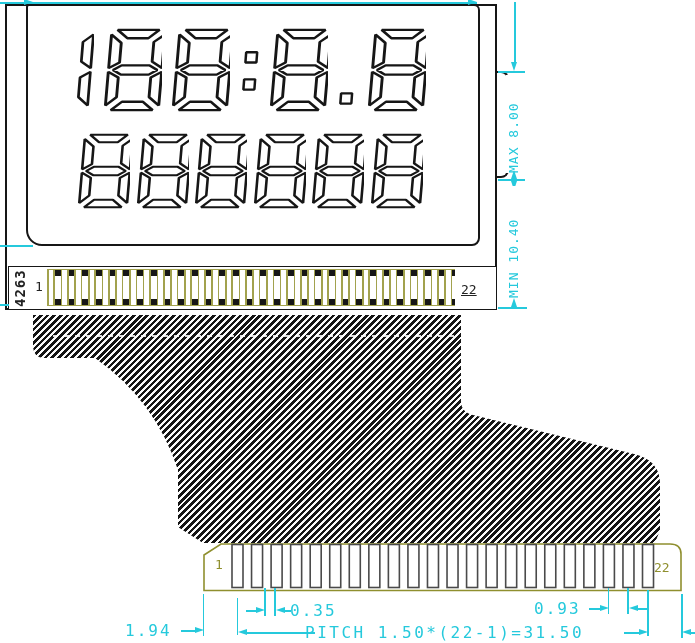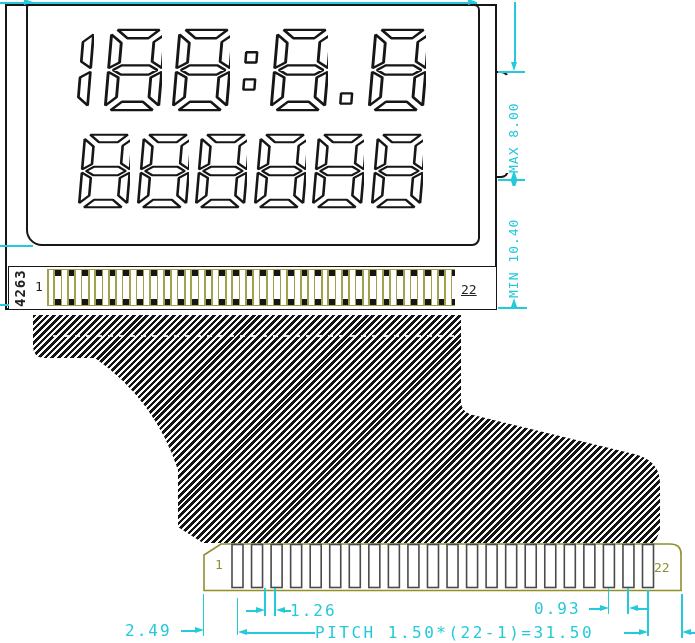--- a/index.html
+++ b/index.html
@@ -277,38 +277,38 @@
   <div class="au" style="left:511px;top:298px;"></div>
   <div class="cl" style="left:498px;top:307px;width:29px;height:1.5px;"></div>
 
   <div class="cl" style="left:236.8px;top:598px;width:1.5px;height:37px;"></div>
   <div class="cl" style="left:264.3px;top:588px;width:1.5px;height:28px;"></div>
   <div class="cl" style="left:274px;top:588px;width:1.5px;height:28px;"></div>
   <div class="cl" style="left:246px;top:610px;width:11px;height:1.5px;"></div>
   <div class="ar" style="left:256px;top:607px;"></div>
   <div class="al" style="left:275.5px;top:607px;"></div>
   <div class="cl" style="left:284px;top:610px;width:7px;height:1.5px;"></div>
-  <span class="dimtext" style="left:290px;top:601px;">1.26</span>
+  <span class="dimtext" style="left:290px;top:601px;">0.35</span>
 
   <span class="dimtext" style="left:534px;top:599px;">0.93</span>
   <div class="cl" style="left:589px;top:608px;width:11px;height:1.5px;"></div>
   <div class="ar" style="left:599.5px;top:605px;"></div>
   <div class="cl" style="left:607.5px;top:588px;width:1.5px;height:26px;"></div>
   <div class="cl" style="left:627.3px;top:588px;width:1.5px;height:26px;"></div>
   <div class="al" style="left:629px;top:605px;"></div>
   <div class="cl" style="left:638px;top:608px;width:10px;height:1.5px;"></div>
 
   <div class="al" style="left:237.5px;top:629px;"></div>
   <div class="cl" style="left:245px;top:632px;width:70px;height:1.5px;"></div>
-  <span class="dimtext pitchtext" style="left:315px;top:623px;">PITCH 1.50*(22-1)=31.50</span>
+  <span class="dimtext pitchtext" style="left:305px;top:623px;">PITCH 1.50*(22-1)=31.50</span>
   <div class="cl" style="left:624px;top:632px;width:16px;height:1.5px;"></div>
   <div class="ar" style="left:639px;top:629px;"></div>
   <div class="cl" style="left:647.3px;top:590px;width:1.5px;height:46px;"></div>
 
-  <span class="dimtext" style="left:125px;top:621px;">2.49</span>
+  <span class="dimtext" style="left:125px;top:621px;">1.94</span>
   <div class="cl" style="left:181px;top:630px;width:14px;height:1.5px;"></div>
   <div class="ar" style="left:194.5px;top:627px;"></div>
   <div class="cl" style="left:202.8px;top:594px;width:1.5px;height:42px;"></div>
 
   <div class="cl" style="left:681.3px;top:594px;width:1.5px;height:44px;"></div>
   <div class="al" style="left:682px;top:629px;"></div>
   <div class="cl" style="left:691px;top:632px;width:4px;height:1.5px;"></div>
 
 </div>
 

